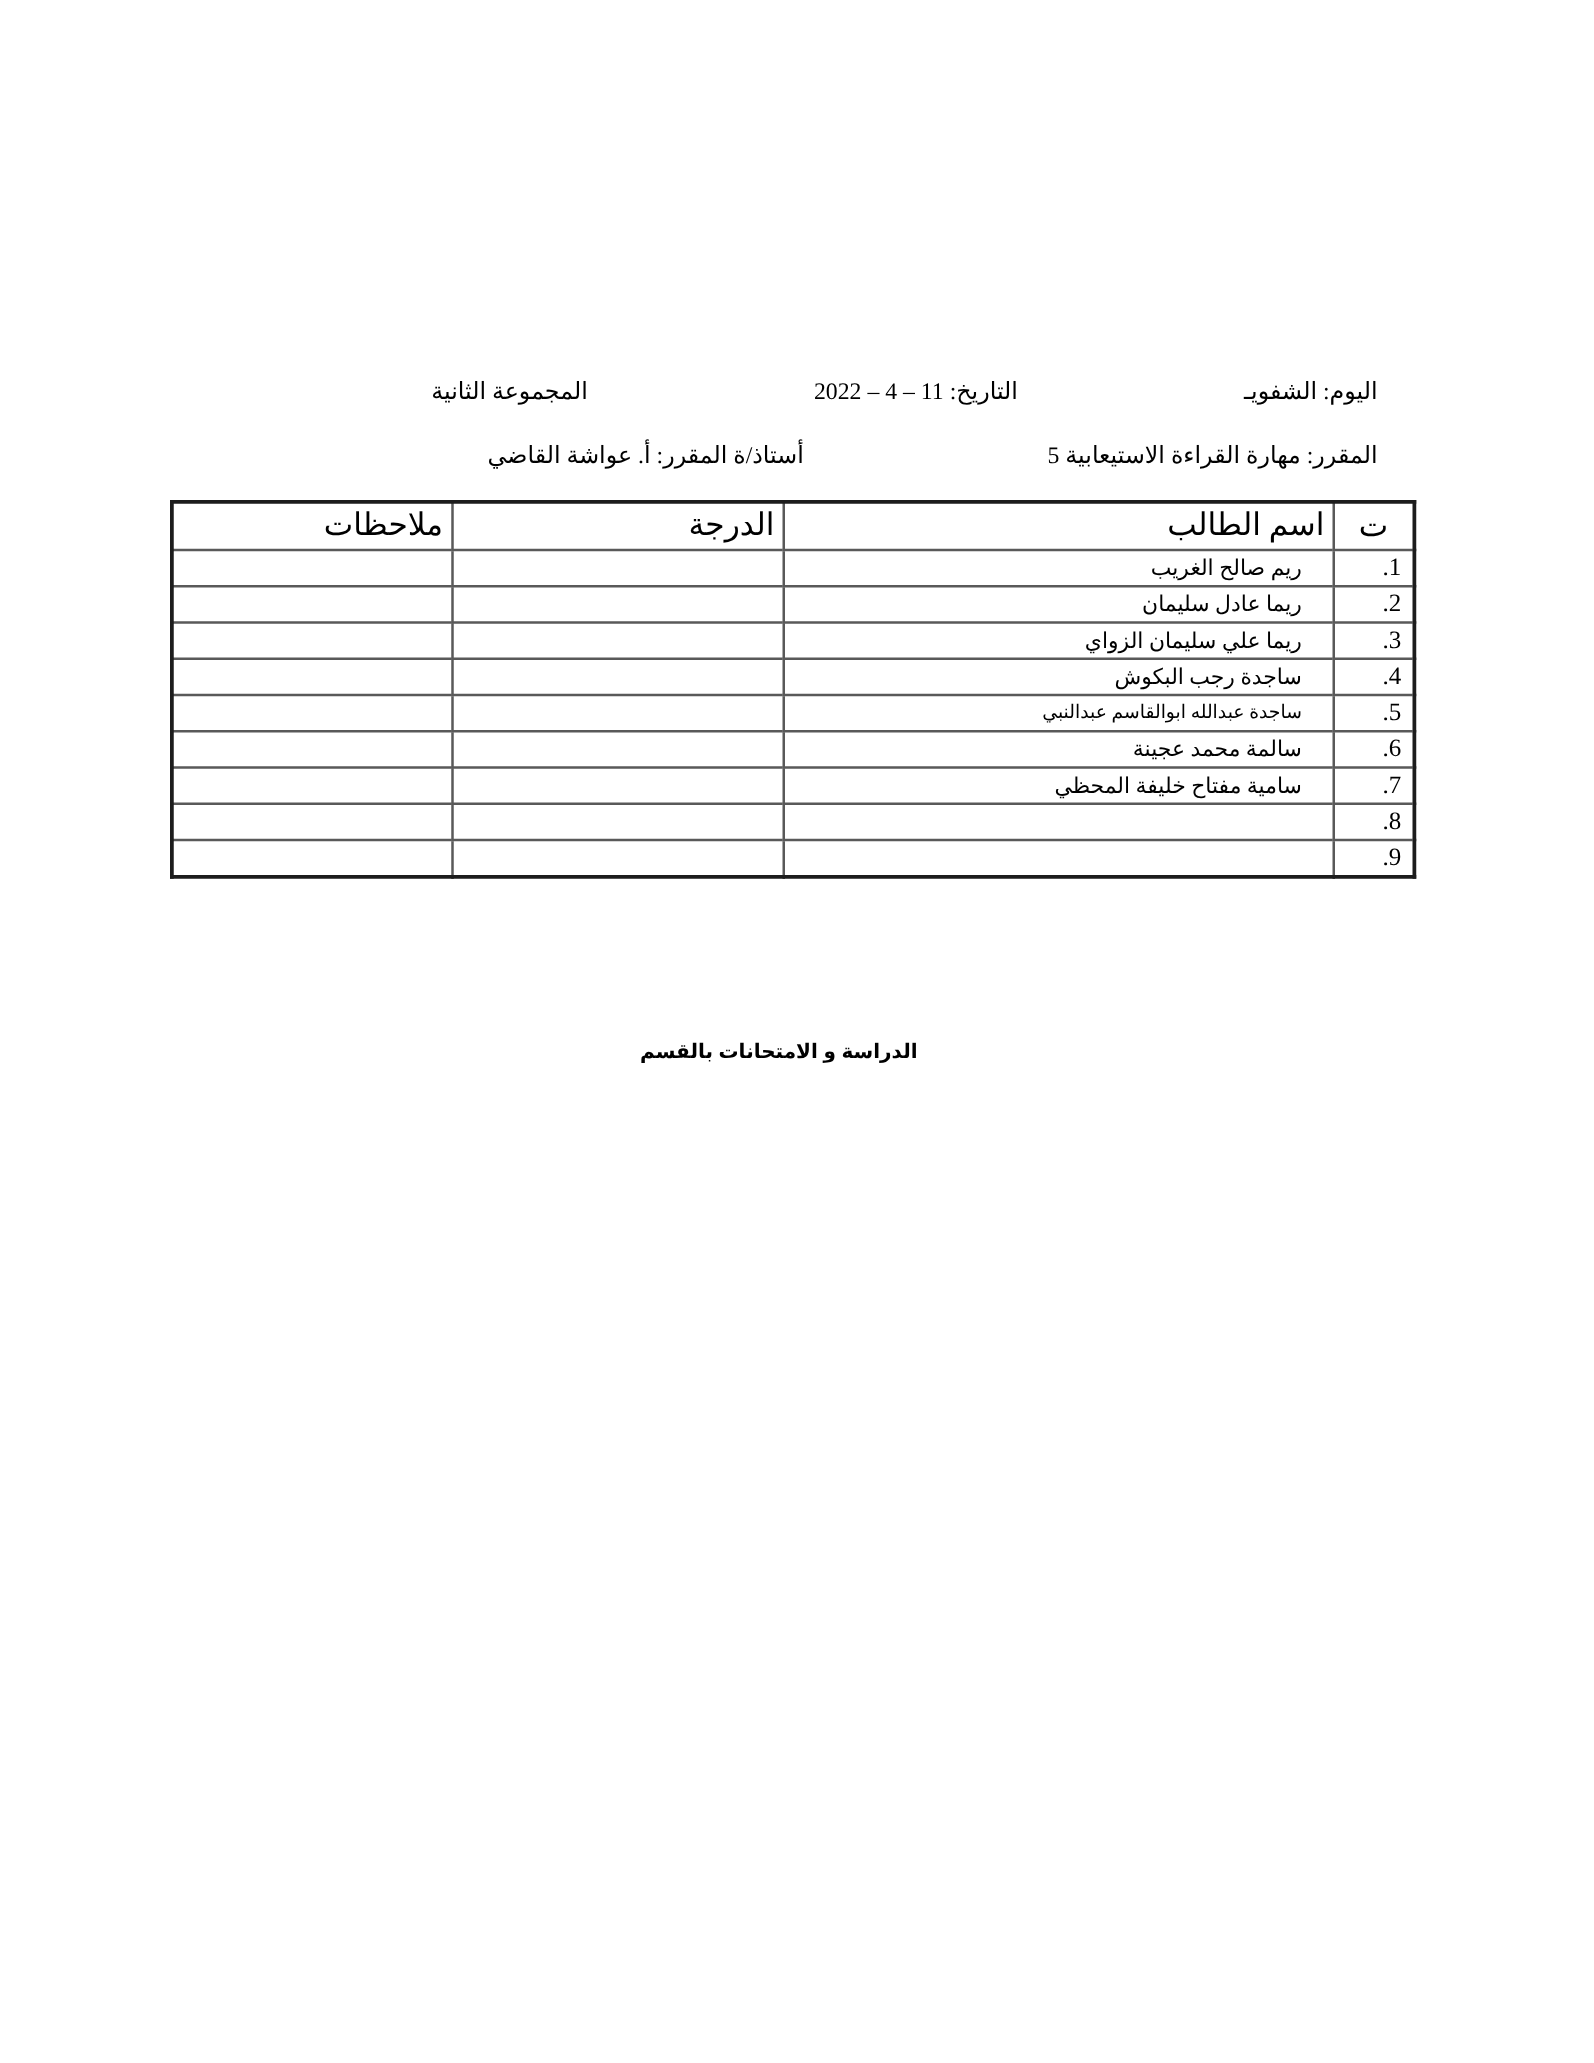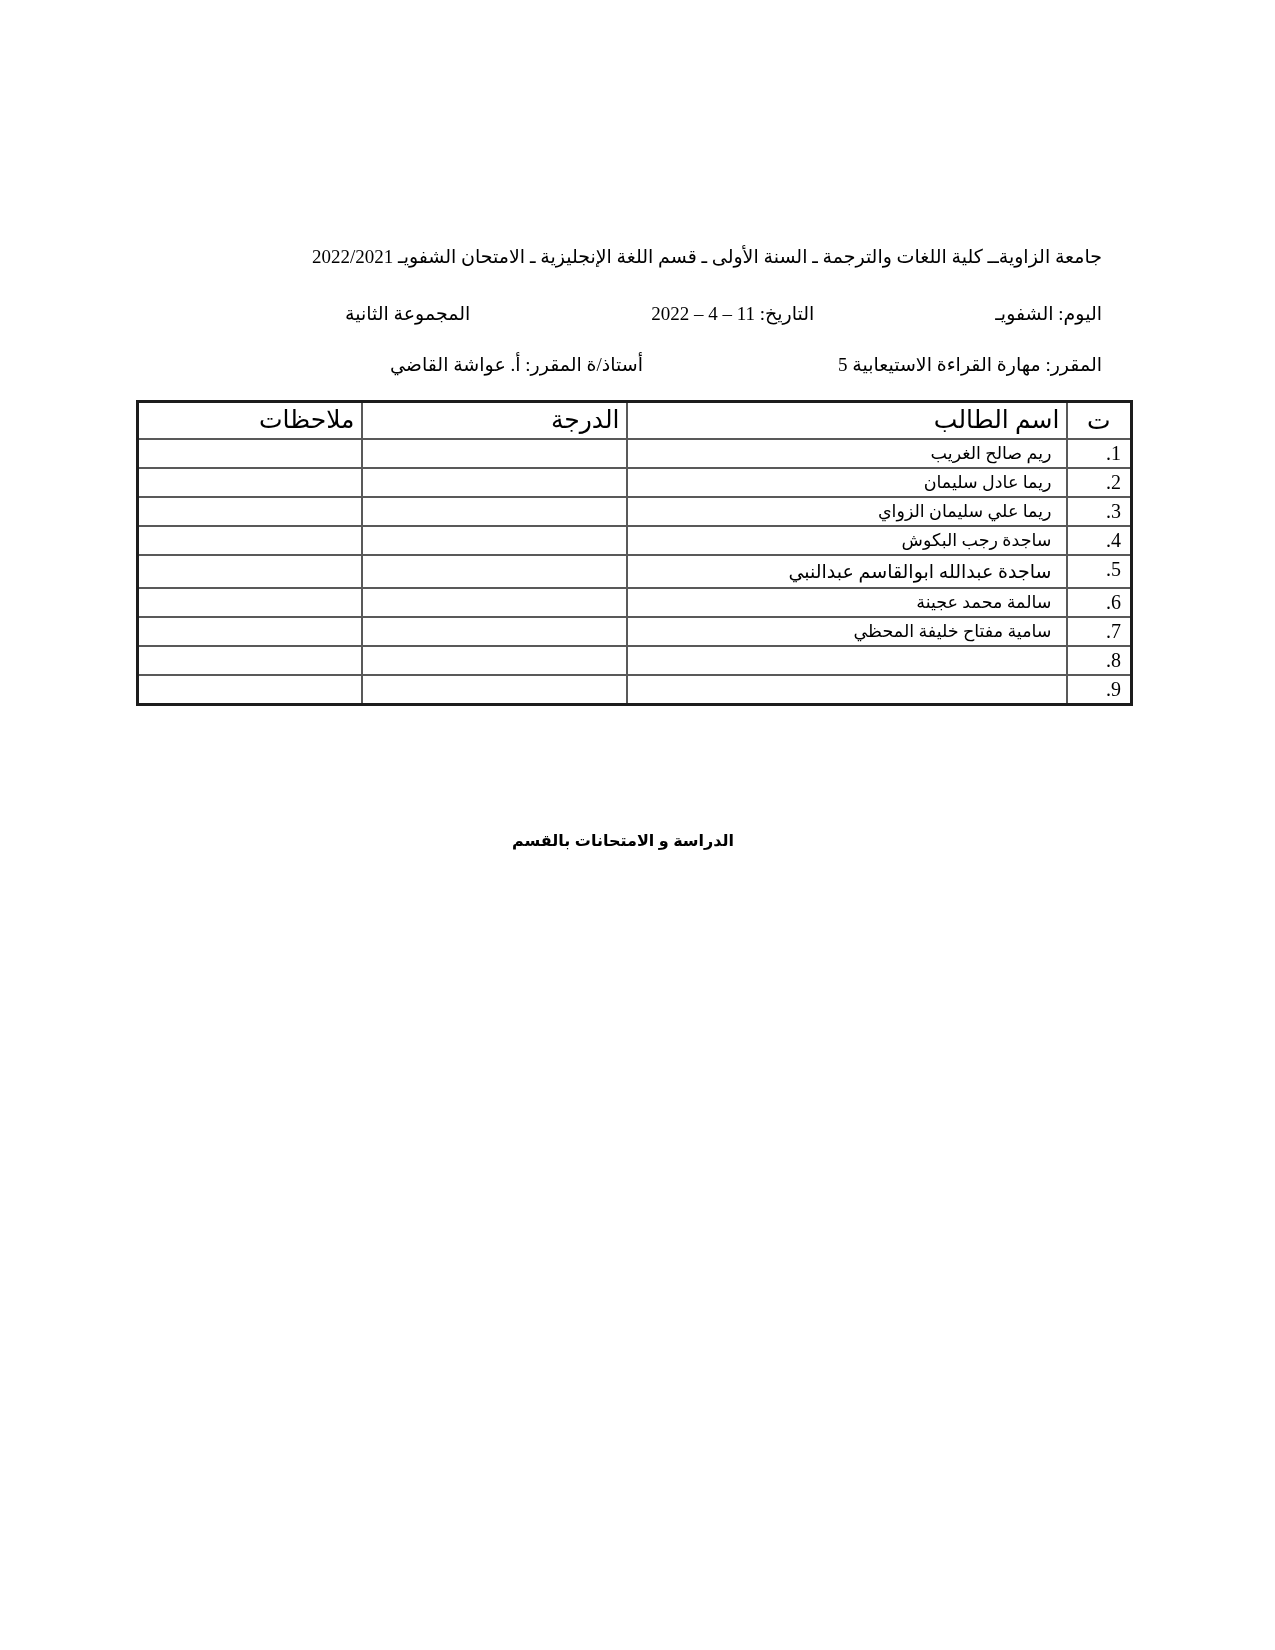--- a/index.html
+++ b/index.html
@@ -48,49 +48,48 @@
     font-size: 25px;
     text-align: right;
     vertical-align: middle;
     height: 34px;
     padding: 2px 6px 4px 4px;
   }
   .roster th.col-index { text-align: center; padding: 2px; }
   .roster td {
     height: 19px;
     vertical-align: top;
-    padding: 2px 14px 2px 4px;
+    padding: 2px 24px 2px 4px;
     font-size: 17.5px;
     line-height: 1.3;
   }
   .roster td.cell-index {
     font-size: 20px;
     text-align: right;
     padding-right: 9px;
     padding-left: 2px;
     line-height: 1.15;
   }
   
-  .roster tbody tr:nth-child(5) td.cell-name { font-size: 19px; padding-top: 4px; }
+  .roster tbody tr:nth-child(5) td.cell-name { font-size: 15px; padding-top: 4px; }
   .footer-note {
     position: absolute;
     top: 831px; left: 623px;
     transform: translateX(-50%);
     font-family: "Liberation Sans", "DejaVu Sans", sans-serif;
     font-weight: 700;
     font-size: 16px;
     white-space: nowrap;
   }
 </style>
 </head>
 <body>
 
 <div class="page">
 
-  <div class="hline title-line">جامعة الزاويةــ كلية اللغات والترجمة ـ السنة الأولى ـ قسم اللغة الإنجليزية ـ الامتحان الشفويـ 2022/2021</div>
 
   <div class="hline meta-line-1">
     <span>اليوم: الشفويـ</span>
     <span>التاريخ: 11 – 4 – 2022</span>
     <span>المجموعة الثانية</span>
   </div>
 
   <div class="hline meta-line-2">
     <span>المقرر: مهارة القراءة الاستيعابية 5</span>
     <span>أستاذ/ة المقرر: أ. عواشة القاضي</span>

